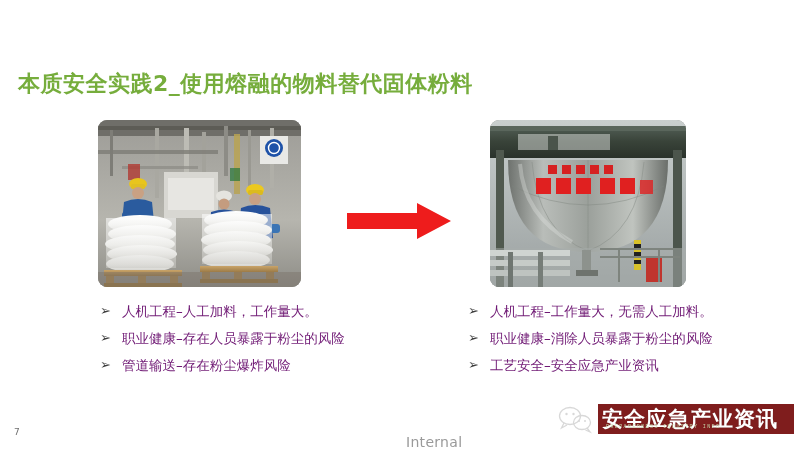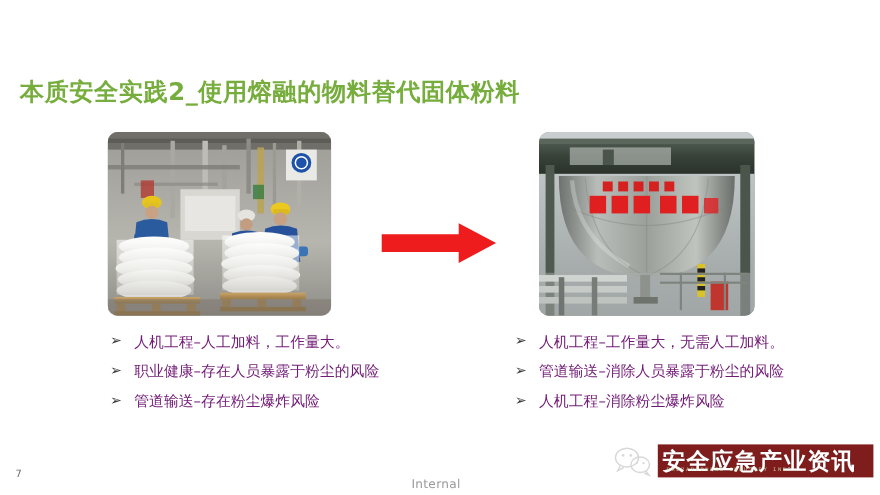--- a/index.html
+++ b/index.html
@@ -89,23 +89,23 @@
   
   #page-number {
     position: absolute;
     left: 14px;
     top: 427px;
     font-size: 9px;
     color: #6f6f6f;
   }
   #footer-label {
     position: absolute;
-    left: 374px;
+    left: 406px;
     top: 434px;
-    font-size: 11px;
+    font-size: 14px;
     color: #9a9a9a;
     letter-spacing: 0.3px;
   }
 
   
   #watermark {
     position: absolute;
     left: 556px;
     top: 401px;
     width: 238px;
@@ -358,25 +358,25 @@
     </div>
   </div>
 
   <div class="bullets" id="bullets-right">
     <div class="bullet-row">
       <span class="bullet-marker">➢</span>
       <span class="bullet-text">人机工程–工作量大，无需人工加料。</span>
     </div>
     <div class="bullet-row">
       <span class="bullet-marker">➢</span>
-      <span class="bullet-text">管道输送–消除人员暴露于粉尘的风险</span>
-    </div>
-    <div class="bullet-row">
-      <span class="bullet-marker">➢</span>
-      <span class="bullet-text">人机工程–消除粉尘爆炸风险</span>
+      <span class="bullet-text">职业健康–消除人员暴露于粉尘的风险</span>
+    </div>
+    <div class="bullet-row">
+      <span class="bullet-marker">➢</span>
+      <span class="bullet-text">工艺安全–安全应急产业资讯</span>
     </div>
   </div>
 
   <div id="page-number">7</div>
 
   <div id="footer-label">Internal</div>
 
   <div id="watermark">
     <div id="watermark-bubble-icon">
       <svg viewBox="0 0 40 30">

